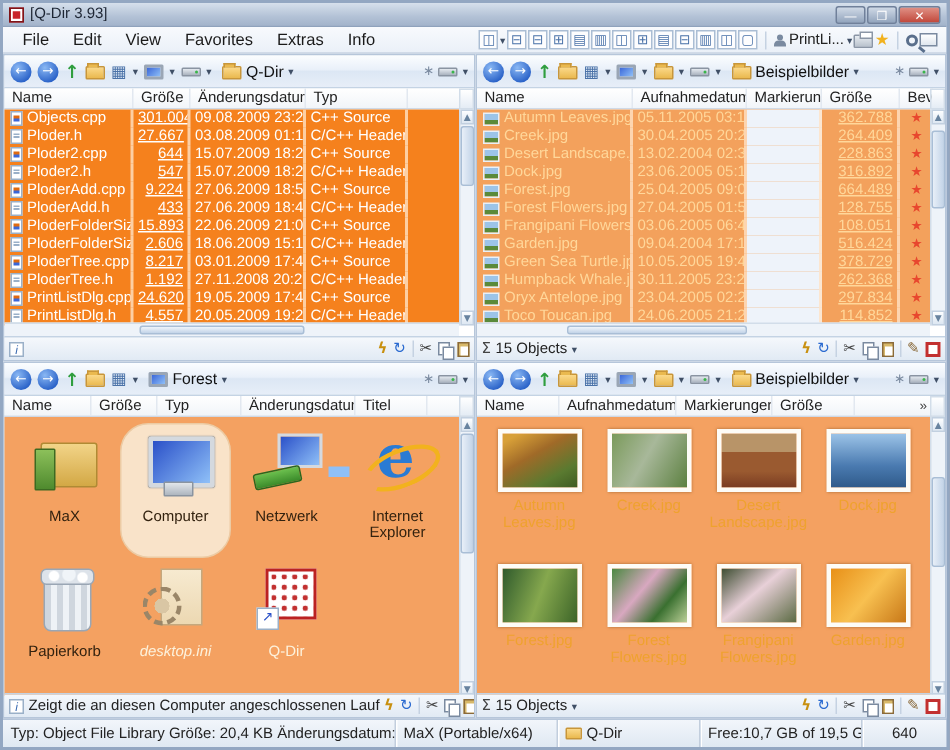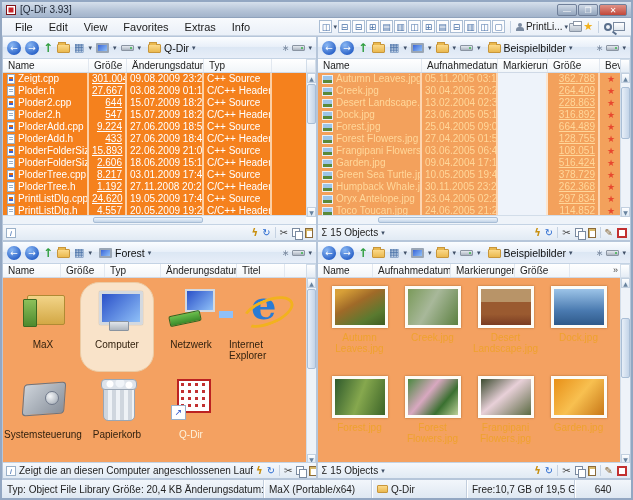--- a/index.html
+++ b/index.html
@@ -96,21 +96,21 @@
   .copy-ico::after{left:3px;top:3px;}
   .paste-ico{width:8px;height:10px;background:#d8b96a;border:1px solid #8a6a3a;position:relative;}
   .paste-ico::after{content:"";position:absolute;left:1px;top:2px;width:5px;height:6px;background:#fff;}
   .qgrid-ico{width:10px;height:10px;border:2px solid #c23030;background:#fff;}
   .ps-sep{width:1px;height:11px;background:#c5d2e2;}
   
   .desk{position:absolute;left:0;top:36px;right:10px;height:186px;background:#f4a161;overflow:hidden;}
   .desk-grid{display:grid;grid-template-columns:repeat(4,74px);grid-auto-rows:90px;padding:4px 0 0 3px;}
   .dcell{display:flex;flex-direction:column;align-items:center;padding-top:4px;border:1px solid transparent;border-radius:2px;}
   .dcell.selected{background:#f9e3c9;border-color:#eccba4;border-radius:19px;}
-  .dlabel{font-size:10px;color:#33220f;margin-top:4px;text-align:left;line-height:11px;}
+  .dlabel{font-size:10px;color:#33220f;margin-top:4px;text-align:center;line-height:11px;}
   .dcell.lightlabel .dlabel{color:#fdf2dc;}
   .dcell.italic .dlabel{font-style:italic;}
   .dicon{width:52px;height:48px;position:relative;flex:none;}
   
   .icon-folder-max::before{content:"";position:absolute;left:10px;top:8px;width:36px;height:28px;background:linear-gradient(#f2d488,#d3a845);border:1px solid #b08a34;border-radius:2px;}
   .icon-folder-max::after{content:"";position:absolute;left:6px;top:12px;width:12px;height:26px;background:linear-gradient(#8cc05a,#4f8a2e);border:1px solid #3c6a22;border-radius:1px;}
   .icon-computer::before{content:"";position:absolute;left:8px;top:4px;width:38px;height:28px;background:linear-gradient(135deg,#2a50c8,#8fc0f8);border:3px solid #d4d9df;border-radius:2px;box-shadow:0 0 1px #7a8592;}
   .icon-computer::after{content:"";position:absolute;left:18px;top:34px;width:18px;height:8px;background:linear-gradient(#e2e6ea,#aeb6bf);border:1px solid #8a94a0;border-radius:1px;}
   .icon-network::before{content:"";position:absolute;left:20px;top:2px;width:26px;height:19px;background:linear-gradient(135deg,#2a50c8,#8fc0f8);border:2px solid #d4d9df;box-shadow:26px 14px 0 -8px #8fc0f8;}
   .icon-network::after{content:"";position:absolute;left:4px;top:26px;width:30px;height:9px;background:linear-gradient(#6cc04e,#3a8a2a);border:1px solid #2c661e;border-radius:2px;transform:rotate(-12deg);}
@@ -218,21 +218,21 @@
     <span class="hcell">Name</span>
         <span class="hcell">Größe</span>
         <span class="hcell">Änderungsdatum</span>
         <span class="hcell">Typ</span>
       </div>
     <div class="list list-tl tl-rows">
 
         <div class="frow tl-grid">
           <span class="cell namec">
             <span class="fico icon-cpp"></span>
-            <span>Zeigt.cpp</span>
+            <span>Objects.cpp</span>
           </span>
           <span class="cell num">301.004</span>
           <span class="cell">09.08.2009 23:20</span>
           <span class="cell">C++ Source</span>
         </div>
 
         <div class="frow tl-grid">
           <span class="cell namec">
             <span class="fico icon-h"></span>
             <span>Ploder.h</span>
@@ -602,30 +602,30 @@
           <div class="dcell">
             <span class="dicon icon-network"></span>
             <span class="dlabel">Netzwerk</span>
           </div>
 
           <div class="dcell">
             <span class="dicon icon-ie"></span>
             <span class="dlabel">Internet Explorer</span>
           </div>
 
-          <div class="dcell">
-            <span class="dicon icon-control"></span>
-            <span class="dlabel">Systemsteuerung</span>
-          </div>
 
           <div class="dcell">
             <span class="dicon icon-trash"></span>
             <span class="dlabel">Papierkorb</span>
           </div>
 
+          <div class="dcell lightlabel italic">
+            <span class="dicon icon-ini"></span>
+            <span class="dlabel">desktop.ini</span>
+          </div>
 
           <div class="dcell lightlabel">
             <span class="dicon icon-qdir"></span>
             <span class="dlabel">Q-Dir</span>
           </div>
         </div>
     </div>
     <div class="scorner"></div>
     <div class="vscroll" style="top:36px;height:186px;">
       <div class="vsa">▲</div>

